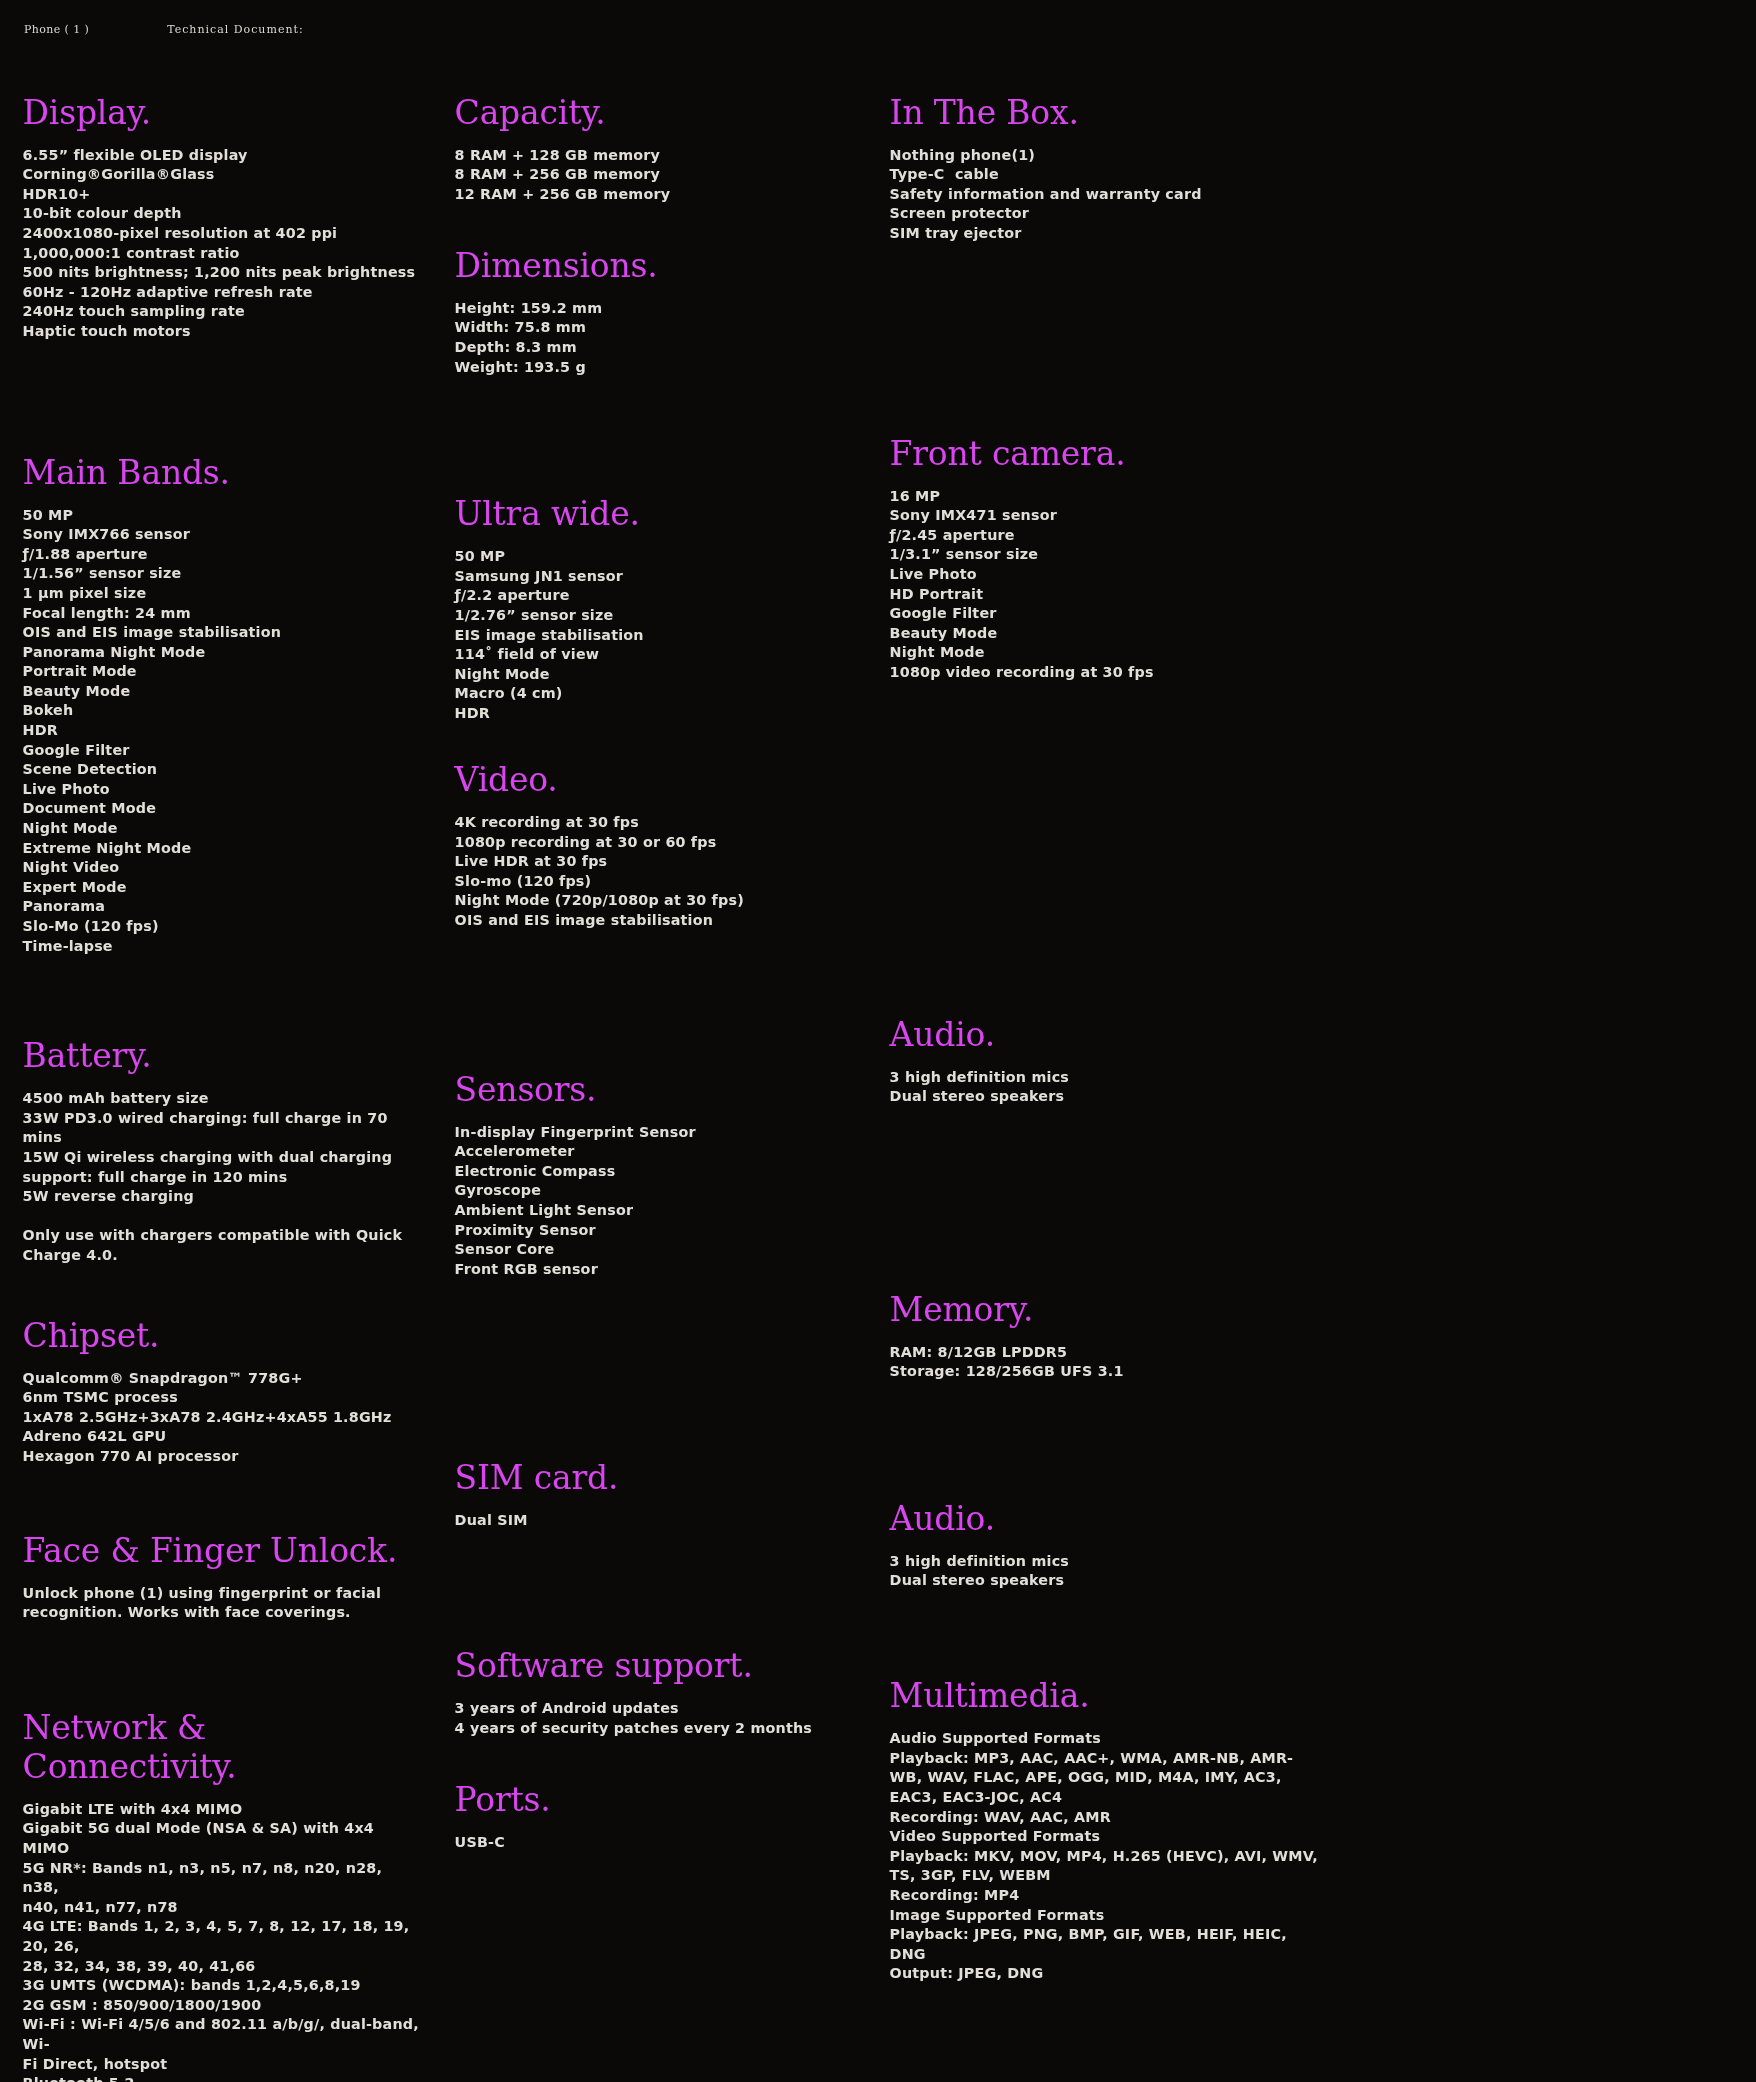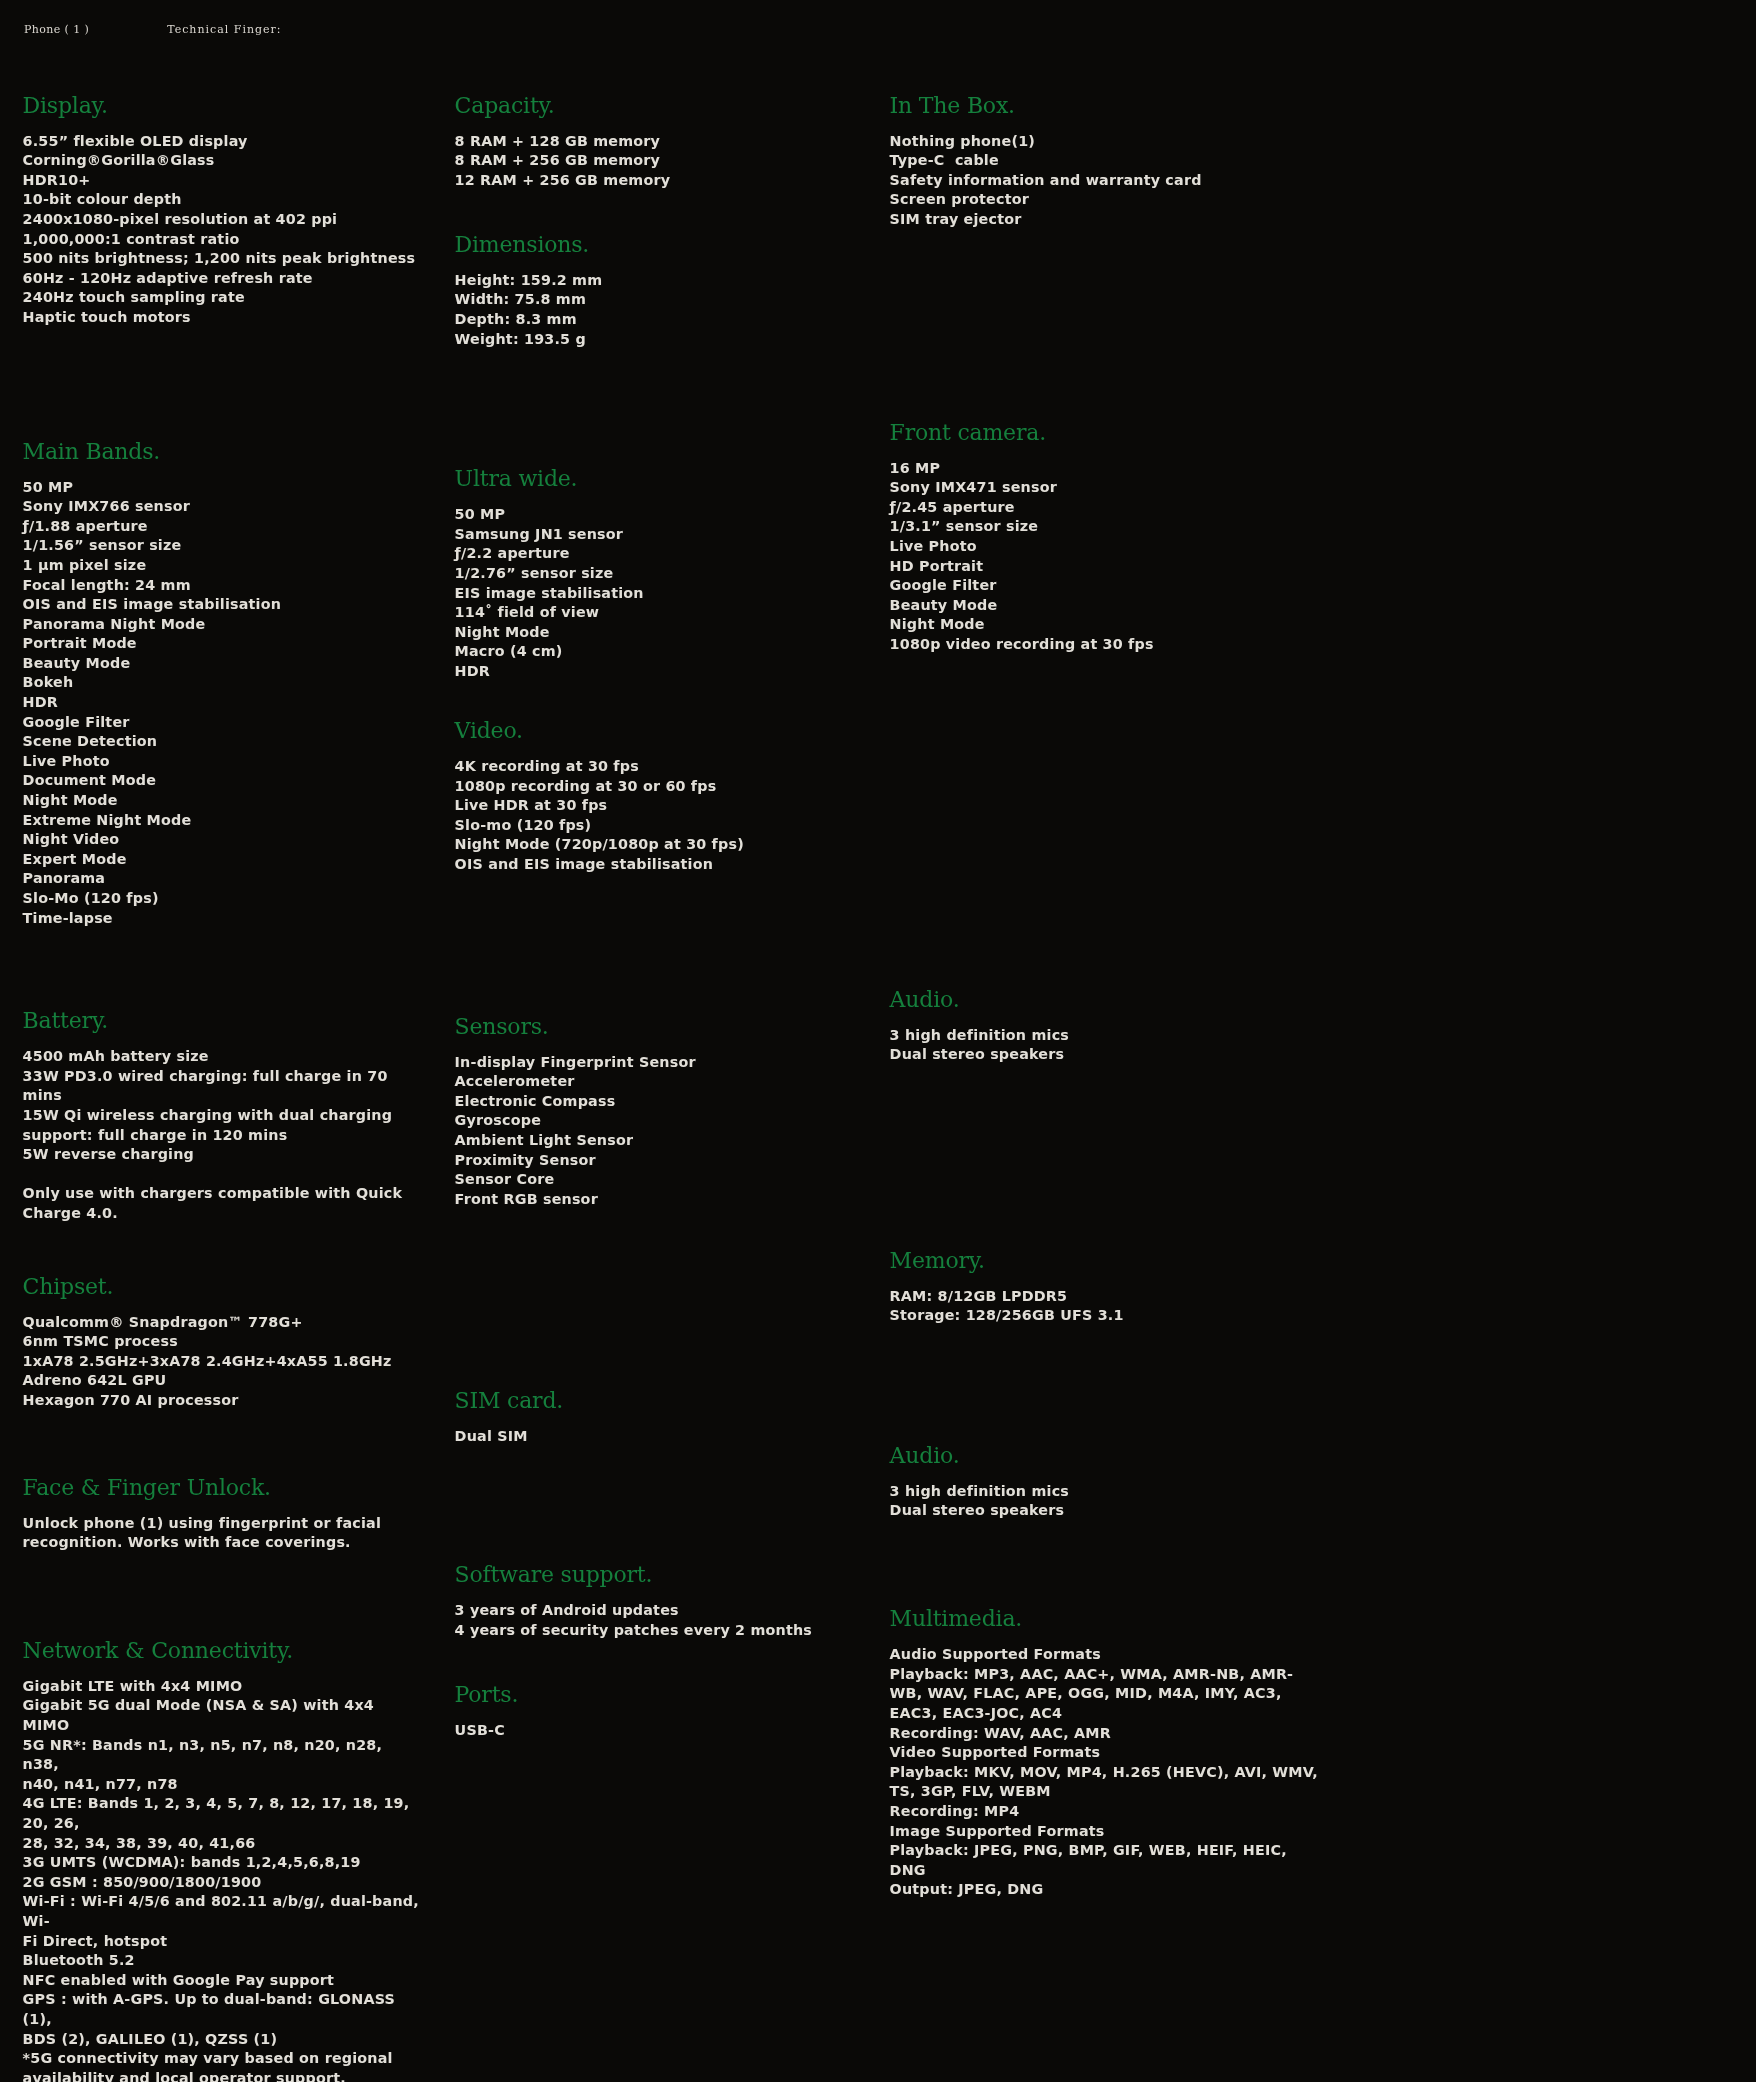--- a/index.html
+++ b/index.html
@@ -41,24 +41,24 @@
     column-gap: 0;
   }
   .col { }
   .col-inner { padding-right: 35px; }
 
   .block { margin-bottom: 0; }
 
   h2.sec-title {
     font-family: "DejaVu Serif", serif;
     font-weight: 400;
-    font-size: 22px;
+    font-size: 33px;
     letter-spacing: -0.2px;
     margin: 0 0 14px 0;
-    color: #15803d;
+    color: #d946ef;
   }
   .sec-body {
     font-family: "DejaVu Sans", sans-serif;
     font-size: 14.3px;
     line-height: 19.6px;
     letter-spacing: 0.2px;
     color: #e2dfd8;
     white-space: pre-wrap;
     font-weight: bold;
   }
@@ -66,21 +66,21 @@
   .gap-l  { height: 50px; }
   .gap-xl { height: 80px; }
 </style>
 </head>
 <body>
 
 <div class="page">
 
   <div class="header">
     <span class="h-title">Phone ( 1 )</span>
-    <span class="h-sub">Technical  Finger:</span>
+    <span class="h-sub">Technical  Document:</span>
   </div>
 
   <div class="grid">
 
     <div class="col">
       <div class="col-inner">
 
         <div class="block">
           <h2 class="sec-title">Display.</h2>
           <div class="sec-body">6.55” flexible OLED display

